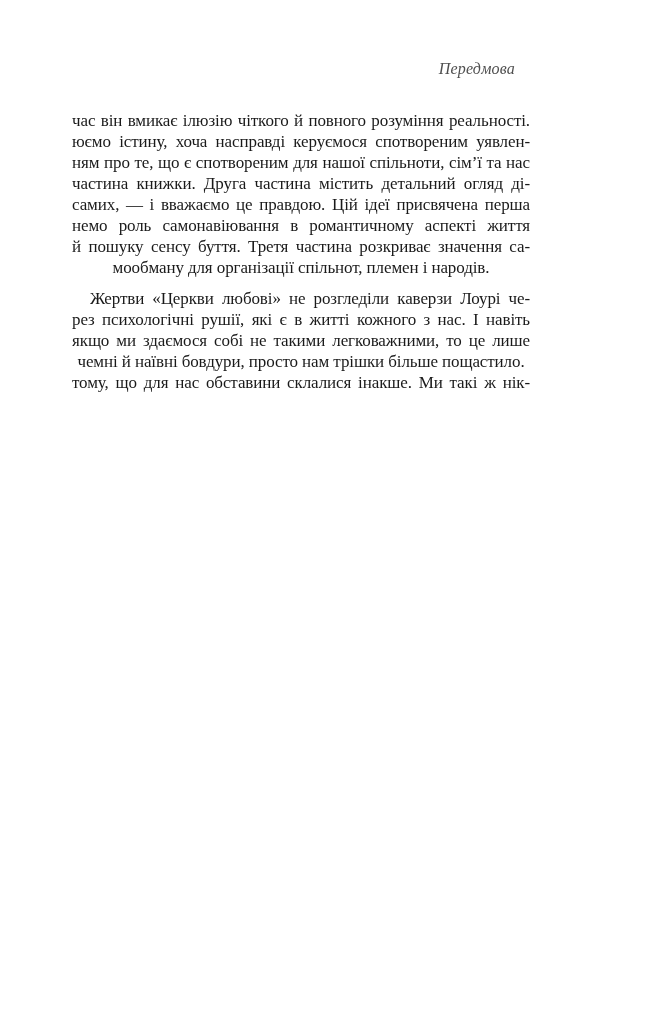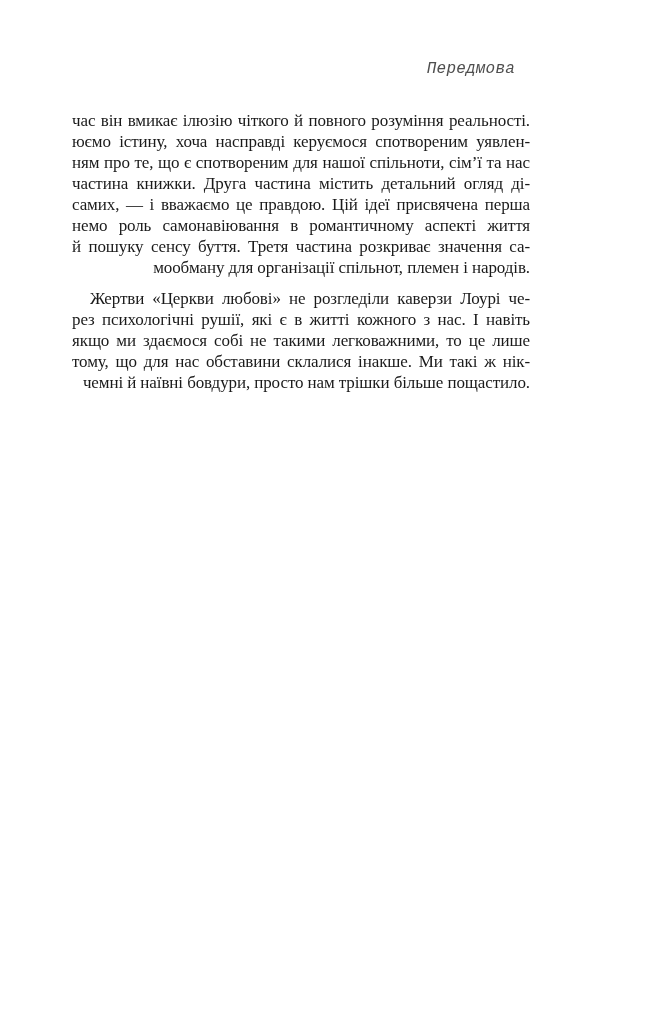--- a/index.html
+++ b/index.html
@@ -15,39 +15,39 @@
     position: absolute;
     inset: 0;
     background: #ffffff;
   }
   .running-head {
     position: absolute;
     top: 60px;
     left: 0;
     width: 515px;
     text-align: right;
-    font-family: Liberation Mono, monospace;
+    font-family: Liberation Serif, serif;
     font-style: italic;
     font-size: 16px;
     color: #4f4f4f;
     letter-spacing: 0.2px;
   }
   .text-block {
     position: absolute;
     top: 100px;
     left: 62px;
     width: 478px;
     font-size: 17px;
     line-height: 21px;
     color: #1a1a1a;
   }
   .para { margin: 10px; }
   .line {
     white-space: nowrap;
-    text-align: right;
+    text-align: center;
     letter-spacing: -0.1px;
   }
   .line.j {
     text-align: justify;
     text-align-last: justify;
   }
   .line.indent {
     padding-left: 18px;
   }
 </style>
@@ -64,17 +64,17 @@
         <div class="line j">частина книжки. Друга частина містить детальний огляд ді-</div>
         <div class="line j">самих, — і вважаємо це правдою. Цій ідеї присвячена перша</div>
         <div class="line j">немо роль самонавіювання в романтичному аспекті життя</div>
         <div class="line j">й пошуку сенсу буття. Третя частина розкриває значення са-</div>
         <div class="line">мообману для організації спільнот, племен і народів.</div>
       </div>
       <div class="para">
         <div class="line j indent">Жертви «Церкви любові» не розгледіли каверзи Лоурі че-</div>
         <div class="line j">рез психологічні рушії, які є в житті кожного з нас. І навіть</div>
         <div class="line j">якщо ми здаємося собі не такими легковажними, то це лише</div>
+        <div class="line">чемні й наївні бовдури, просто нам трішки більше пощастило.</div>
         <div class="line j">тому, що для нас обставини склалися інакше. Ми такі ж нік-</div>
-        <div class="line">чемні й наївні бовдури, просто нам трішки більше пощастило.</div>
       </div>
     </div>
 </div>
 
 </body></html>

